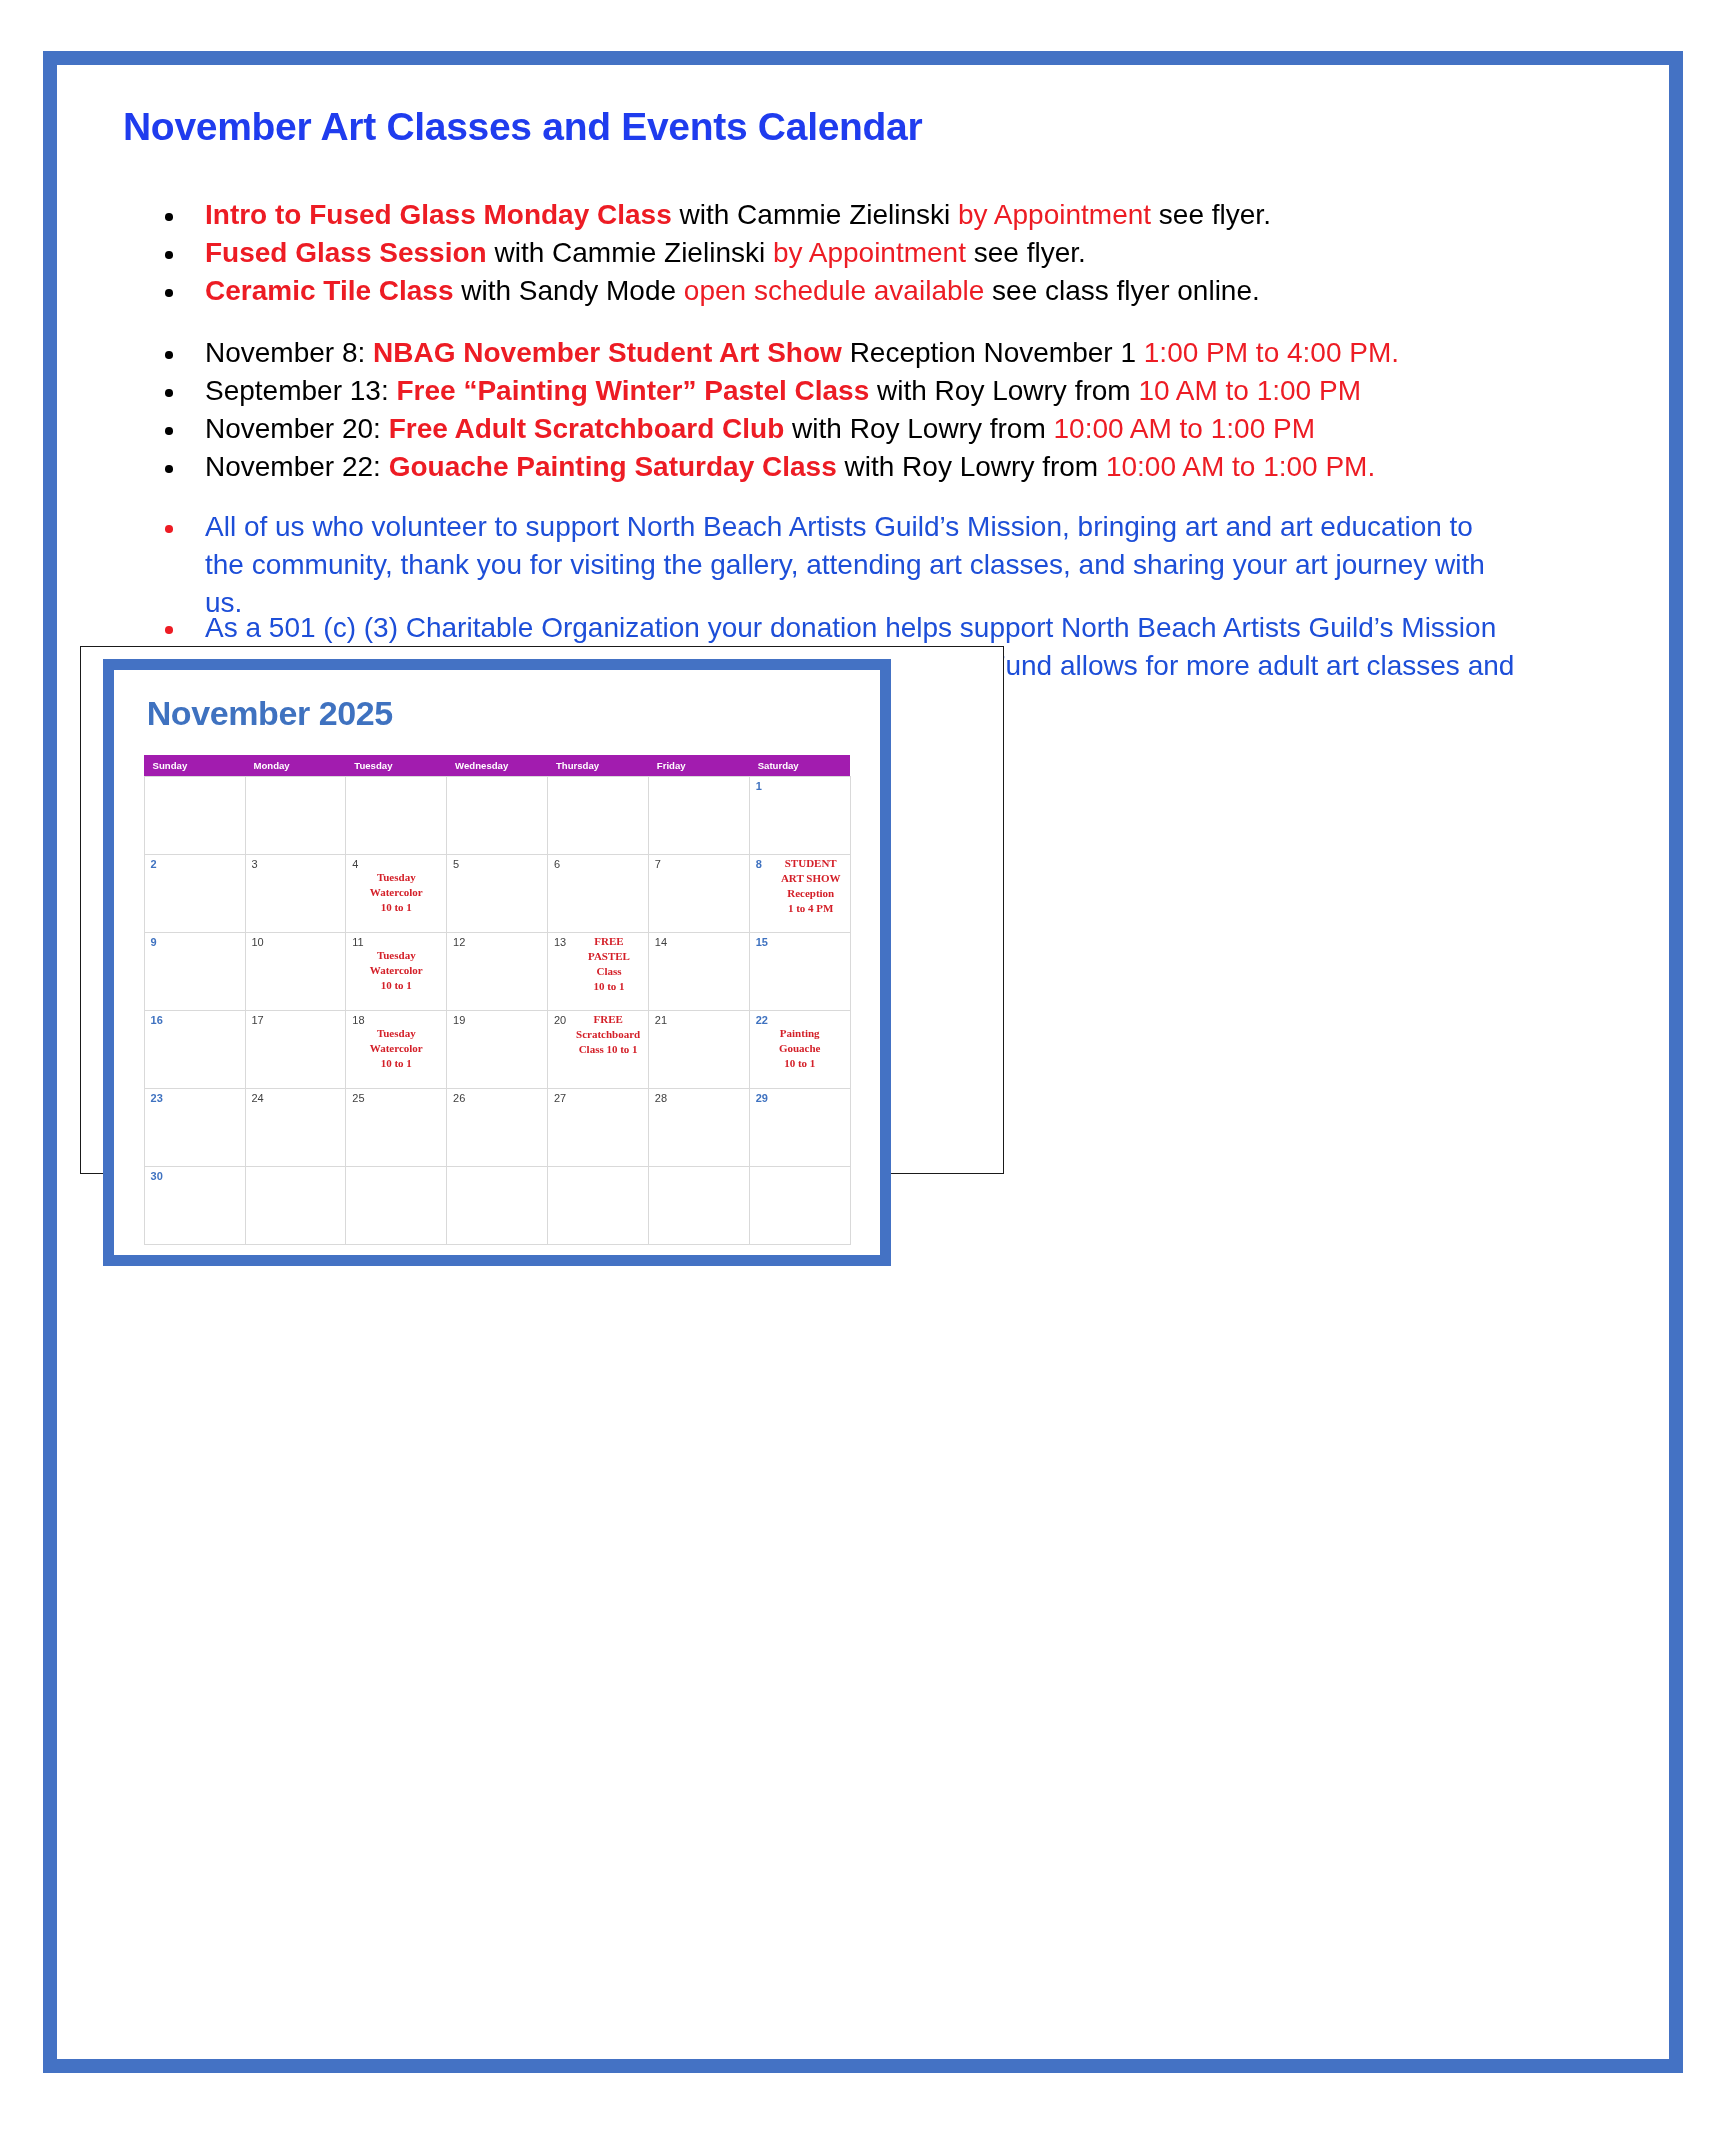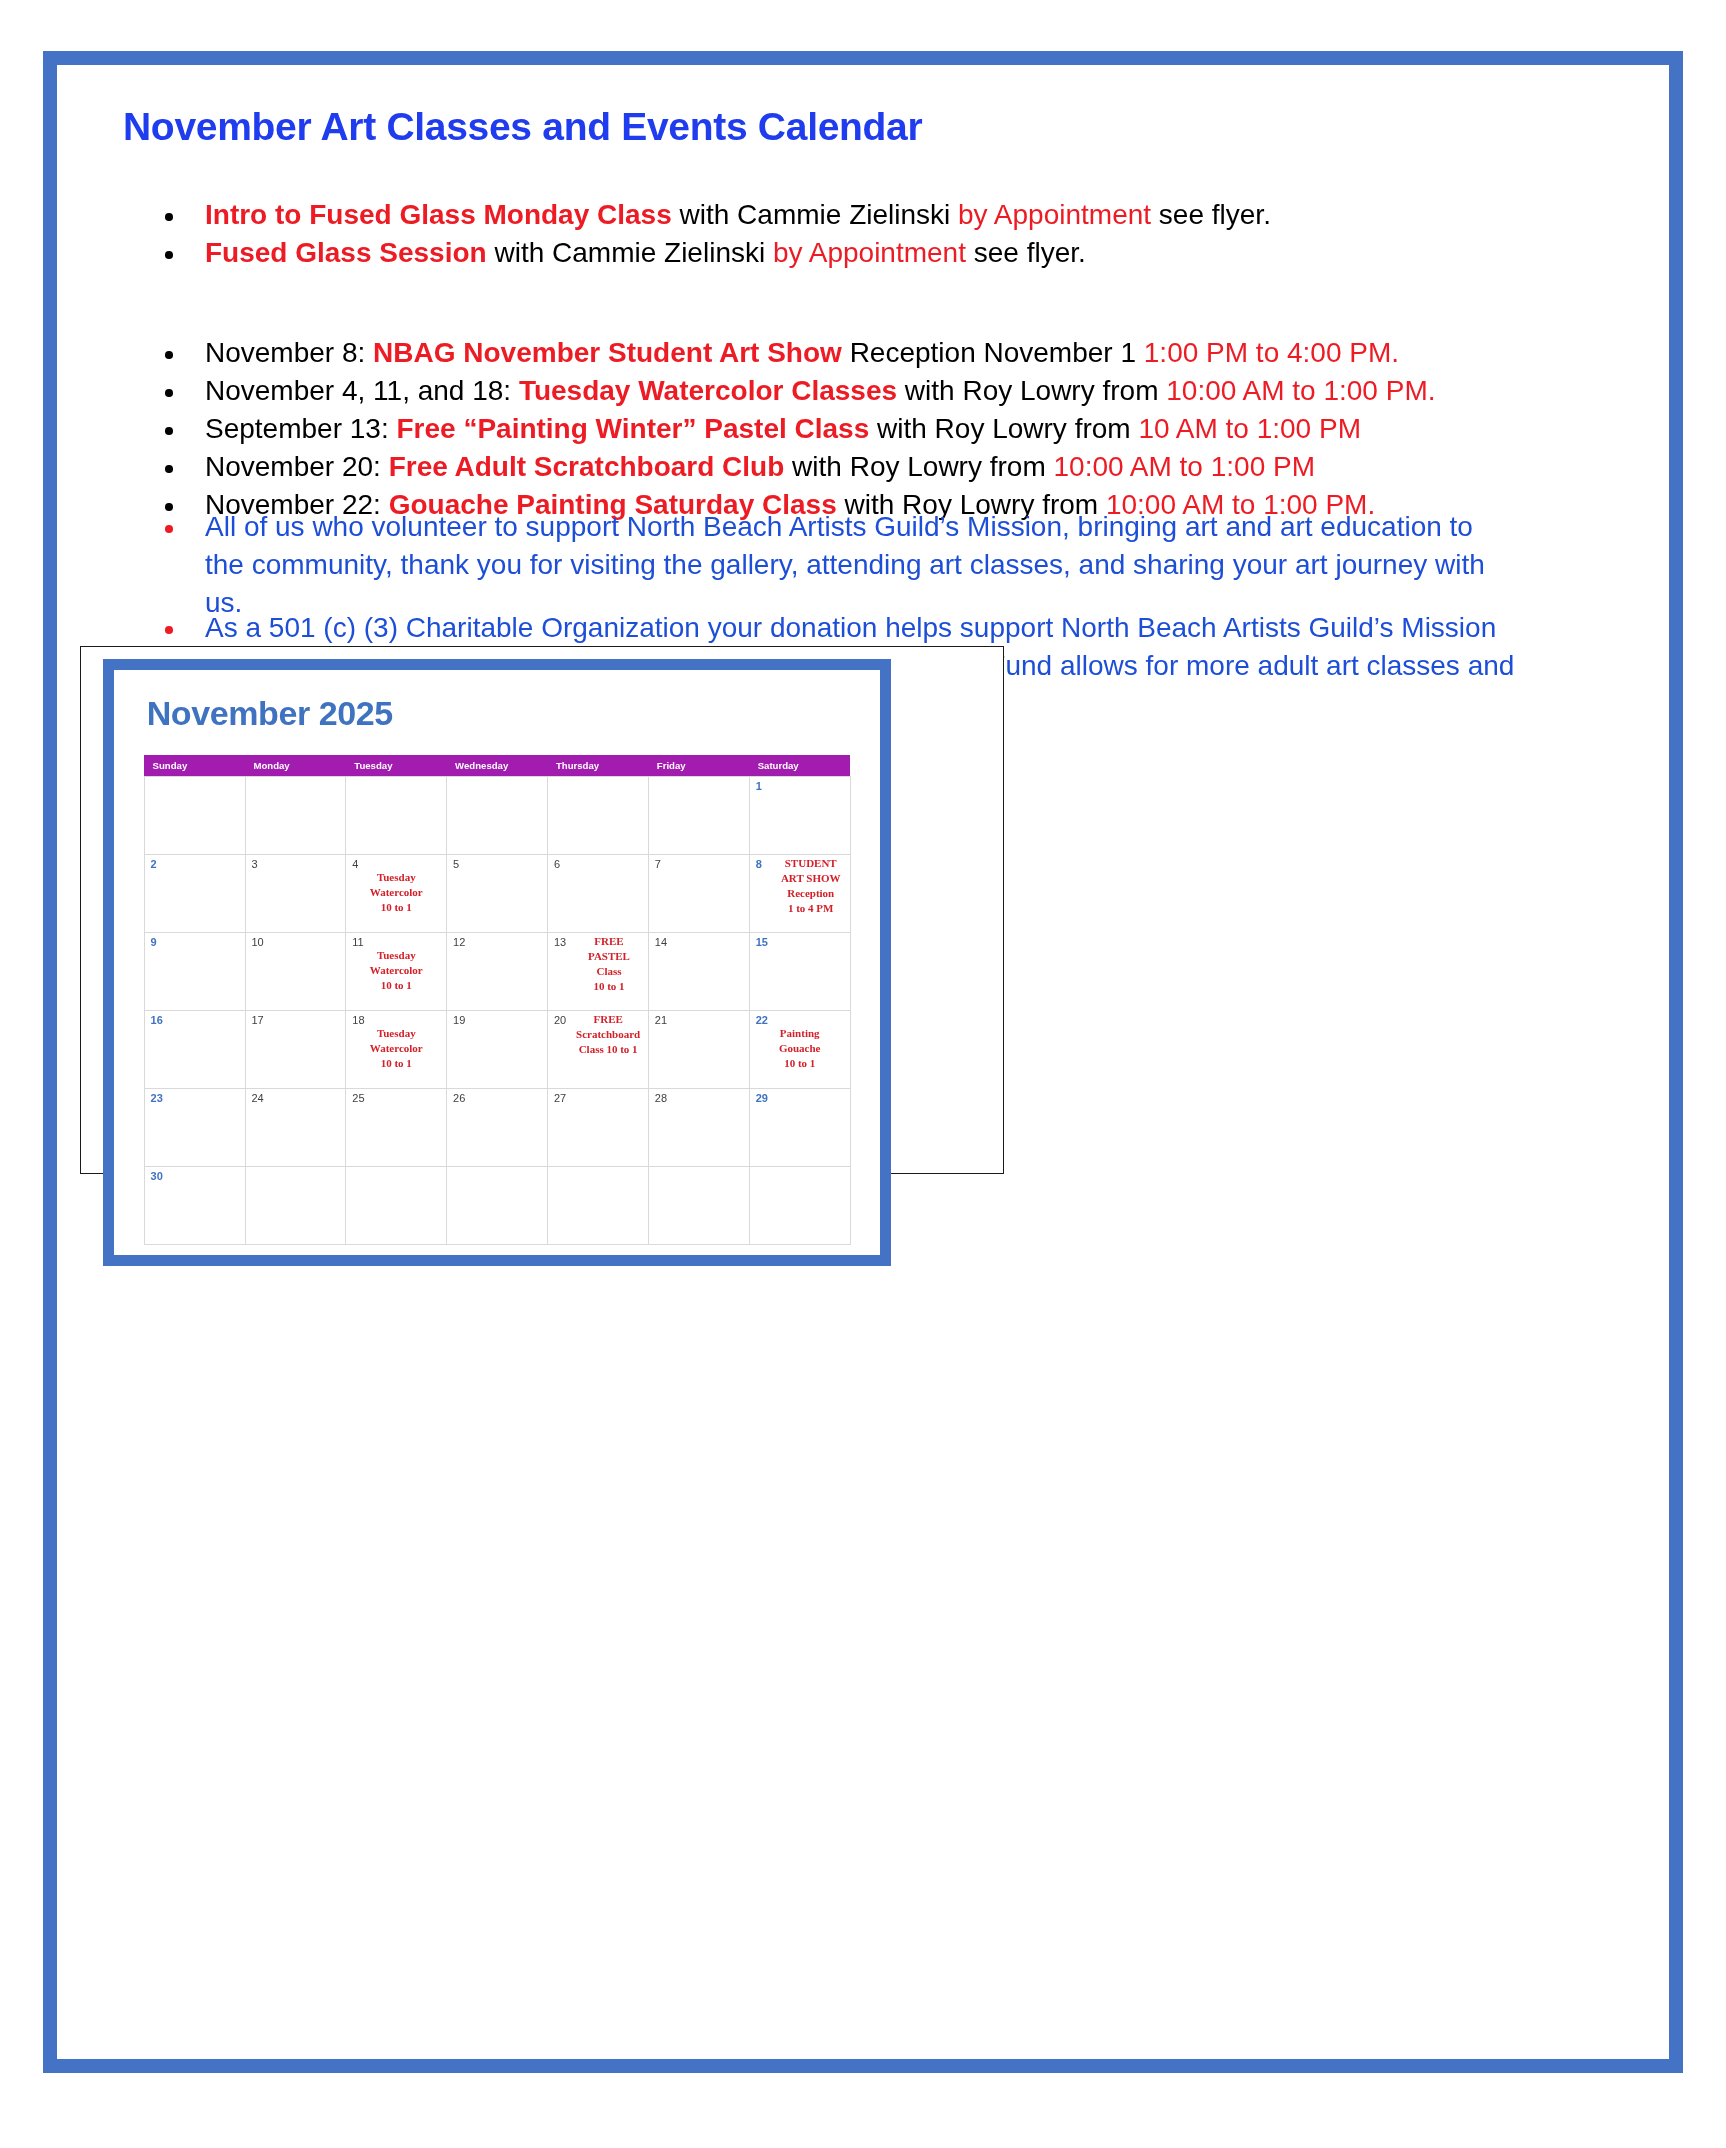--- a/index.html
+++ b/index.html
@@ -194,25 +194,25 @@
 <body>
 
 <div id="page-frame">
   <div id="page-inner">
 
     <div class="doc-title">November Art Classes and Events Calendar</div>
 
     <ul class="bl" id="list-classes">
         <li><span class="r bold">Intro to Fused Glass Monday Class</span><span class="b"> with Cammie Zielinski </span><span class="r">by Appointment</span><span class="b"> see flyer.</span></li>
         <li><span class="r bold">Fused Glass Session</span><span class="b"> with Cammie Zielinski </span><span class="r">by Appointment</span><span class="b"> see flyer.</span></li>
+        <li><span class="r bold">Ceramic Tile Class</span><span class="b"> with Sandy Mode </span><span class="r">open schedule available</span><span class="b"> see class flyer online.</span></li>
       </ul>
 
     <ul class="bl" id="list-events">
         <li><span class="b">November 8: </span><span class="r bold">NBAG November Student Art Show</span><span class="b"> Reception November 1 </span><span class="r">1:00 PM to 4:00 PM.</span></li>
-        <li><span class="b">November 4, 11, and 18: </span><span class="r bold">Tuesday Watercolor Classes</span><span class="b"> with Roy Lowry from </span><span class="r">10:00 AM to 1:00 PM.</span></li>
         <li><span class="b">September 13: </span><span class="r bold">Free “Painting Winter” Pastel Class</span><span class="b"> with Roy Lowry from </span><span class="r">10 AM to 1:00 PM</span></li>
         <li><span class="b">November 20: </span><span class="r bold">Free Adult Scratchboard Club</span><span class="b"> with Roy Lowry from </span><span class="r">10:00 AM to 1:00 PM</span></li>
         <li><span class="b">November 22: </span><span class="r bold">Gouache Painting Saturday Class</span><span class="b"> with Roy Lowry from </span><span class="r">10:00 AM to 1:00 PM.</span></li>
       </ul>
 
     <ul class="bl para red-bullets" id="para-1">
         <li>All of us who volunteer to support North Beach Artists Guild’s Mission, bringing art and art education to the community, thank you for visiting the gallery, attending art classes, and sharing your art journey with us.</li>
       </ul>
 
     <ul class="bl para red-bullets" id="para-2">

